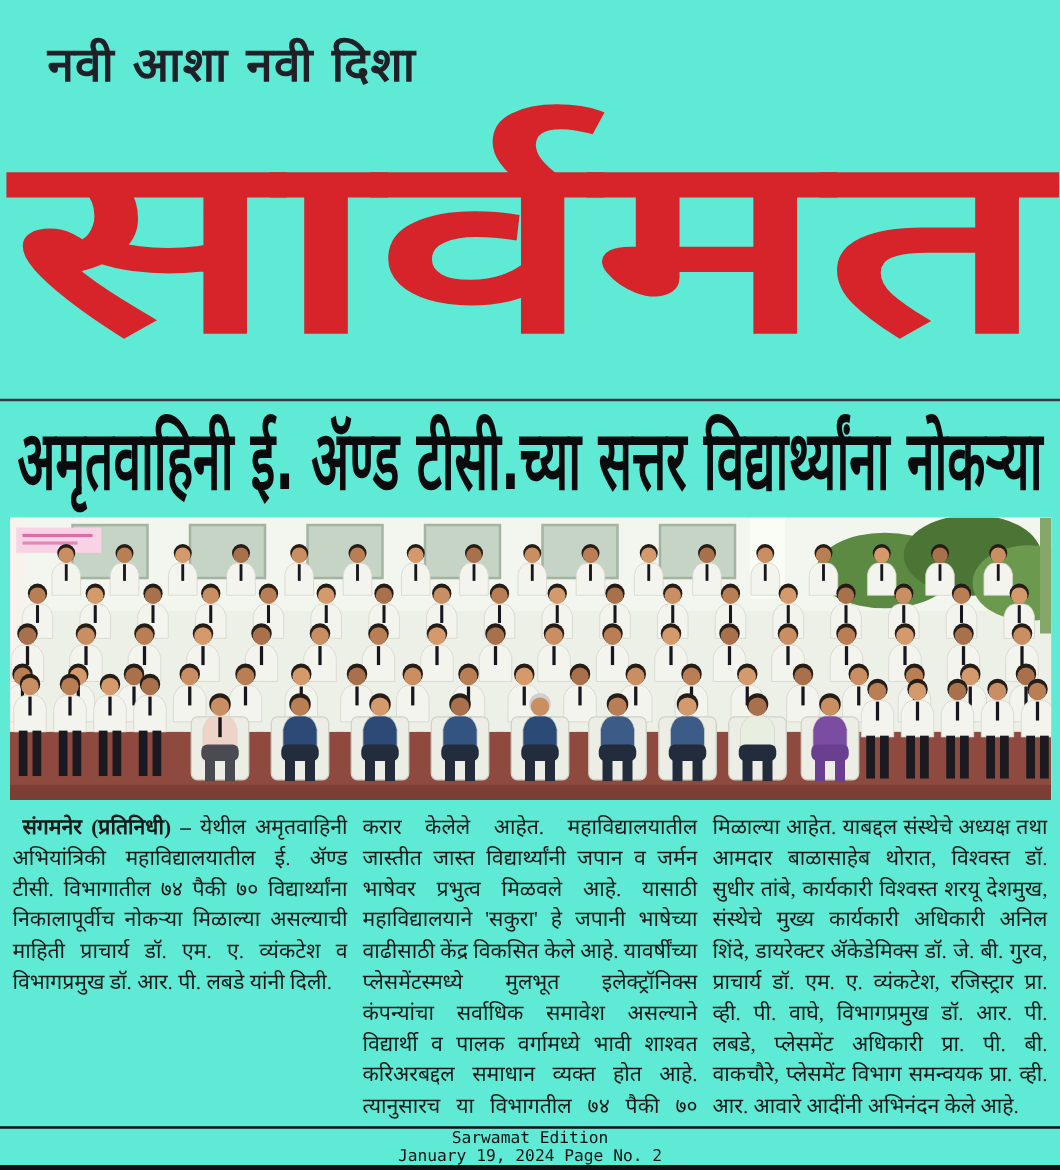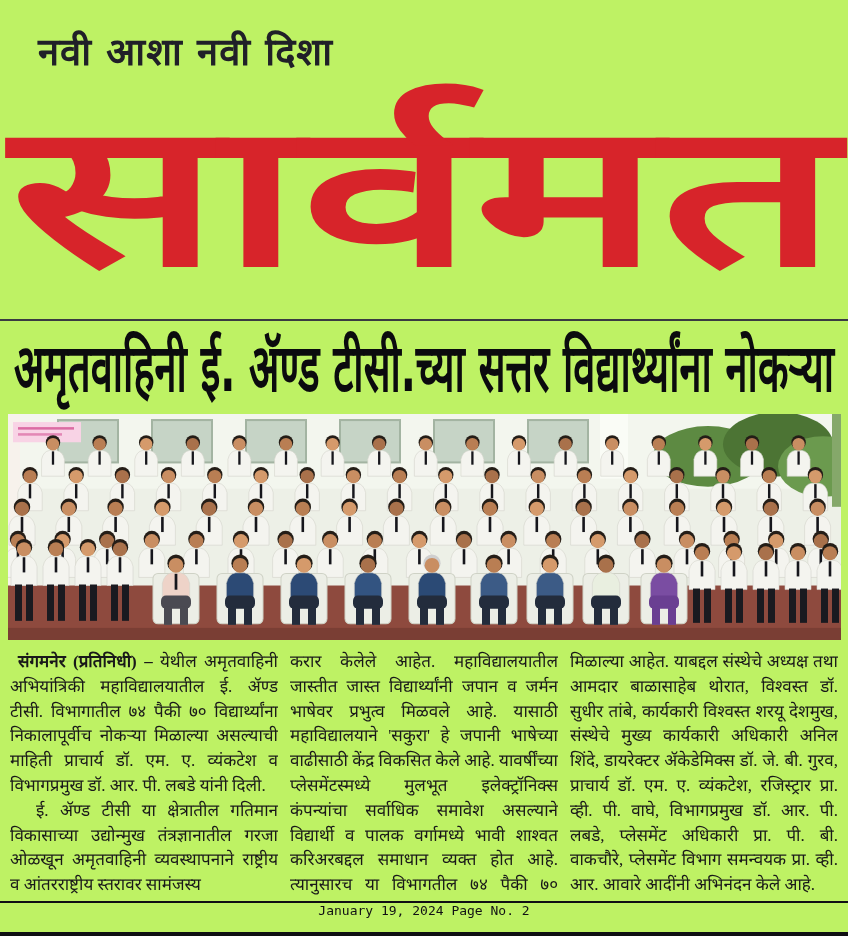--- a/index.html
+++ b/index.html
@@ -1,17 +1,17 @@
 <!DOCTYPE html>
 <html><head>
 <meta charset="utf-8">
 <style>
   html,body{margin:0;padding:0;background:#ffffff;}
   body{width:848px;height:936px;overflow:hidden;font-family:"Liberation Serif",serif;}
-  .page{position:relative;width:848px;height:936px;background:#bef264;}
+  .page{position:relative;width:848px;height:936px;background:#5eead4;}
 
   
   .tagline{position:absolute;top:24px;left:38px;font-size:38px;font-weight:bold;
            color:#202028;font-family:"DejaVu Sans",sans-serif;letter-spacing:1px;}
   .masthead-svg{position:absolute;top:68px;left:0;width:848px;height:252px;overflow:visible;}
   .masthead-svg text{font-family:"DejaVu Sans",sans-serif;font-weight:900;fill:#d7242a;font-size:198px;}
   .rule{position:absolute;left:0;width:848px;background:#1c1c22;}
   .rule-thin{top:319px;height:2px;background:#3a3a42;}
 
   
@@ -482,31 +482,31 @@
         <rect x="813" y="173" width="7" height="34" fill="#1a1a20"></rect>
         <rect x="824" y="173" width="7" height="34" fill="#1a1a20"></rect>
         <circle cx="822" cy="136" r="8.2" fill="#241d17"></circle>
         <circle cx="822" cy="138" r="7" fill="#b97e53"></circle>
       </svg>
   </div>
 
   <div class="body-columns">
     <div class="col">
       <p class="para first"><span class="lead">संगमनेर (प्रतिनिधी) –</span><span> येथील अमृतवाहिनी अभियांत्रिकी महाविद्यालयातील ई. ॲण्ड टीसी. विभागातील ७४ पैकी ७० विद्यार्थ्यांना निकालापूर्वीच नोकऱ्या मिळाल्या असल्याची माहिती प्राचार्य डॉ. एम. ए. व्यंकटेश व विभागप्रमुख डॉ. आर. पी. लबडे यांनी दिली.</span></p>
-      <p class="para indent">ई. ॲण्ड टीसी या क्षेत्रातील गतिमान विकासाच्या उद्योन्मुख तंत्रज्ञानातील गरजा ओळखून अमृतवाहिनी व्यवस्थापनाने राष्ट्रीय व आंतरराष्ट्रीय स्तरावर सामंजस्य</p>
     </div>
     <div class="col">
       <p class="para">करार केलेले आहेत. महाविद्यालयातील जास्तीत जास्त विद्यार्थ्यांनी जपान व जर्मन भाषेवर प्रभुत्व मिळवले आहे. यासाठी महाविद्यालयाने 'सकुरा' हे जपानी भाषेच्या वाढीसाठी केंद्र विकसित केले आहे. यावर्षींच्या प्लेसमेंटस्मध्ये मुलभूत इलेक्ट्रॉनिक्स कंपन्यांचा सर्वाधिक समावेश असल्याने विद्यार्थी व पालक वर्गामध्ये भावी शाश्वत करिअरबद्दल समाधान व्यक्त होत आहे. त्यानुसारच या विभागतील ७४ पैकी ७० विद्यार्थ्यांना निकालापूर्वीच नोकऱ्या</p>
     </div>
     <div class="col">
       <p class="para">मिळाल्या आहेत. याबद्दल संस्थेचे अध्यक्ष तथा आमदार बाळासाहेब थोरात, विश्वस्त डॉ. सुधीर तांबे, कार्यकारी विश्वस्त शरयू देशमुख, संस्थेचे मुख्य कार्यकारी अधिकारी अनिल शिंदे, डायरेक्टर ॲकेडेमिक्स डॉ. जे. बी. गुरव, प्राचार्य डॉ. एम. ए. व्यंकटेश, रजिस्ट्रार प्रा. व्ही. पी. वाघे, विभागप्रमुख डॉ. आर. पी. लबडे, प्लेसमेंट अधिकारी प्रा. पी. बी. वाकचौरे, प्लेसमेंट विभाग समन्वयक प्रा. व्ही. आर. आवारे आदींनी अभिनंदन केले आहे.</p>
     </div>
   </div>
 
   <div class="rule rule-footer"></div>
 
   <div class="footer">
+    <div>Sarwamat Edition</div>
     <div>January 19, 2024 Page No. 2</div>
   </div>
 
   <div class="rule rule-bottom"></div>
 
 </div>
 
 </body></html>

